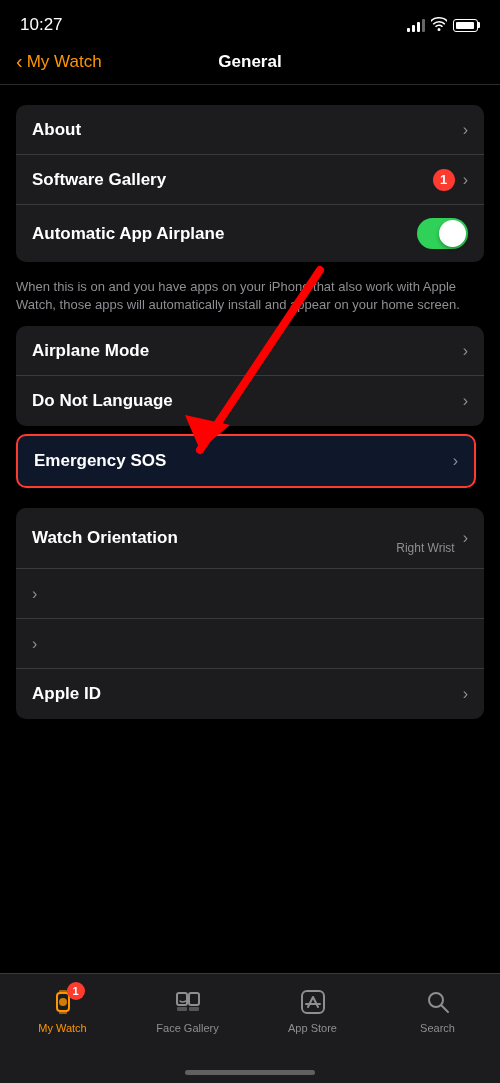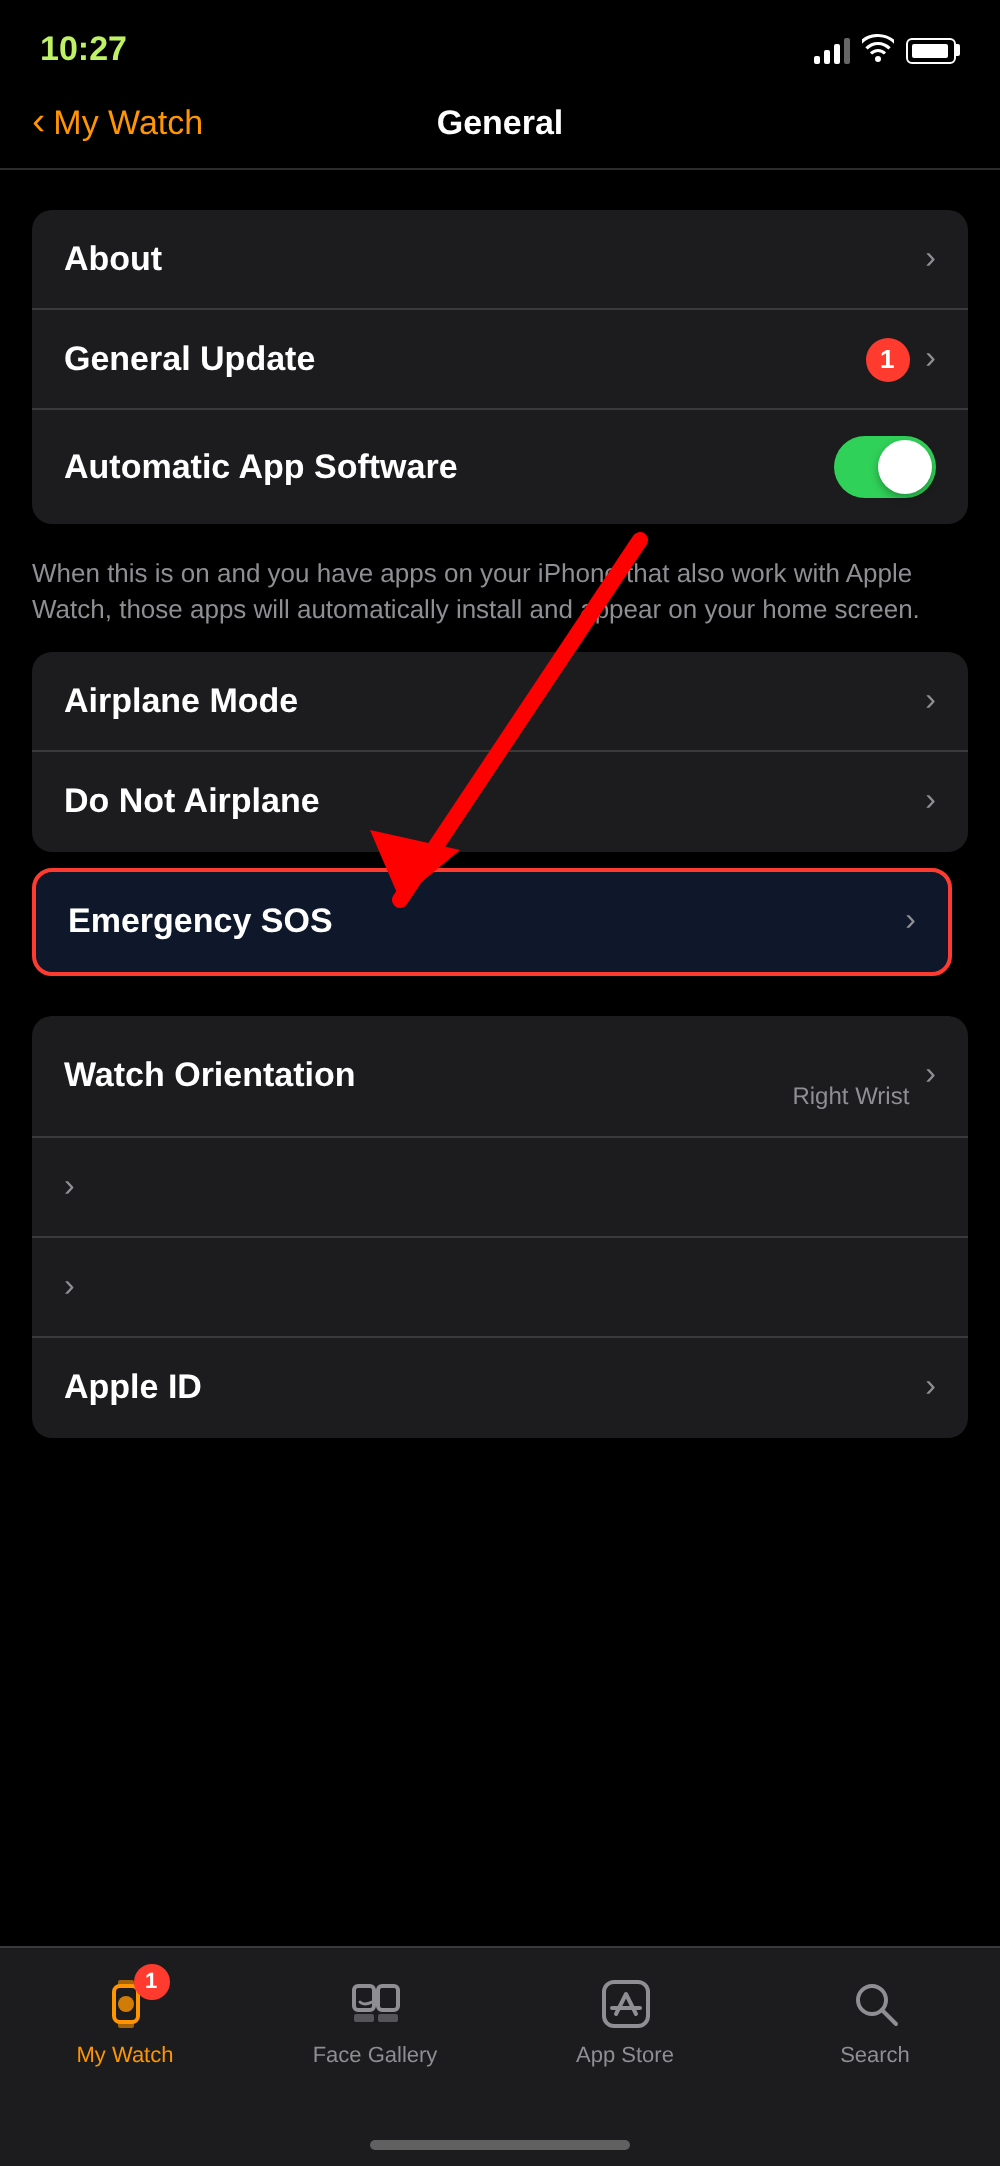--- a/index.html
+++ b/index.html
@@ -18,22 +18,22 @@
     .status-bar {
       display: flex;
       justify-content: space-between;
       align-items: center;
       padding: 14px 20px 8px 20px;
       height: 44px;
     }
 
     .status-time {
       font-size: 17px;
-      font-weight: 700;
-      color: #bef264;
+      font-weight: 400;
+      color: #ffffff;
     }
 
     .status-icons {
       display: flex;
       align-items: center;
       gap: 6px;
     }
 
     .signal-bars {
       display: flex;
@@ -355,30 +355,30 @@
       <div class="settings-row">
         <div class="row-left">
           <span class="row-label">About</span>
         </div>
         <div class="row-right">
           <span class="chevron-right">›</span>
         </div>
       </div>
       <div class="settings-row">
         <div class="row-left">
-          <span class="row-label">General Update</span>
+          <span class="row-label">Software Gallery</span>
         </div>
         <div class="row-right">
           <div class="badge">1</div>
           <span class="chevron-right">›</span>
         </div>
       </div>
       <div class="settings-row">
         <div class="row-left">
-          <span class="row-label">Automatic App Software</span>
+          <span class="row-label">Automatic App Airplane</span>
         </div>
         <div class="row-right">
           <div class="toggle">
             <div class="toggle-thumb"></div>
           </div>
         </div>
       </div>
     </div>
 
     <p class="description-text">
@@ -389,21 +389,21 @@
       <div class="settings-row">
         <div class="row-left">
           <span class="row-label">Airplane Mode</span>
         </div>
         <div class="row-right">
           <span class="chevron-right">›</span>
         </div>
       </div>
       <div class="settings-row">
         <div class="row-left">
-          <span class="row-label">Do Not Airplane</span>
+          <span class="row-label">Do Not Language</span>
         </div>
         <div class="row-right">
           <span class="chevron-right">›</span>
         </div>
       </div>
     </div>
 
     <div class="emergency-sos-row">
       <div class="settings-row">
         <div class="row-left">

